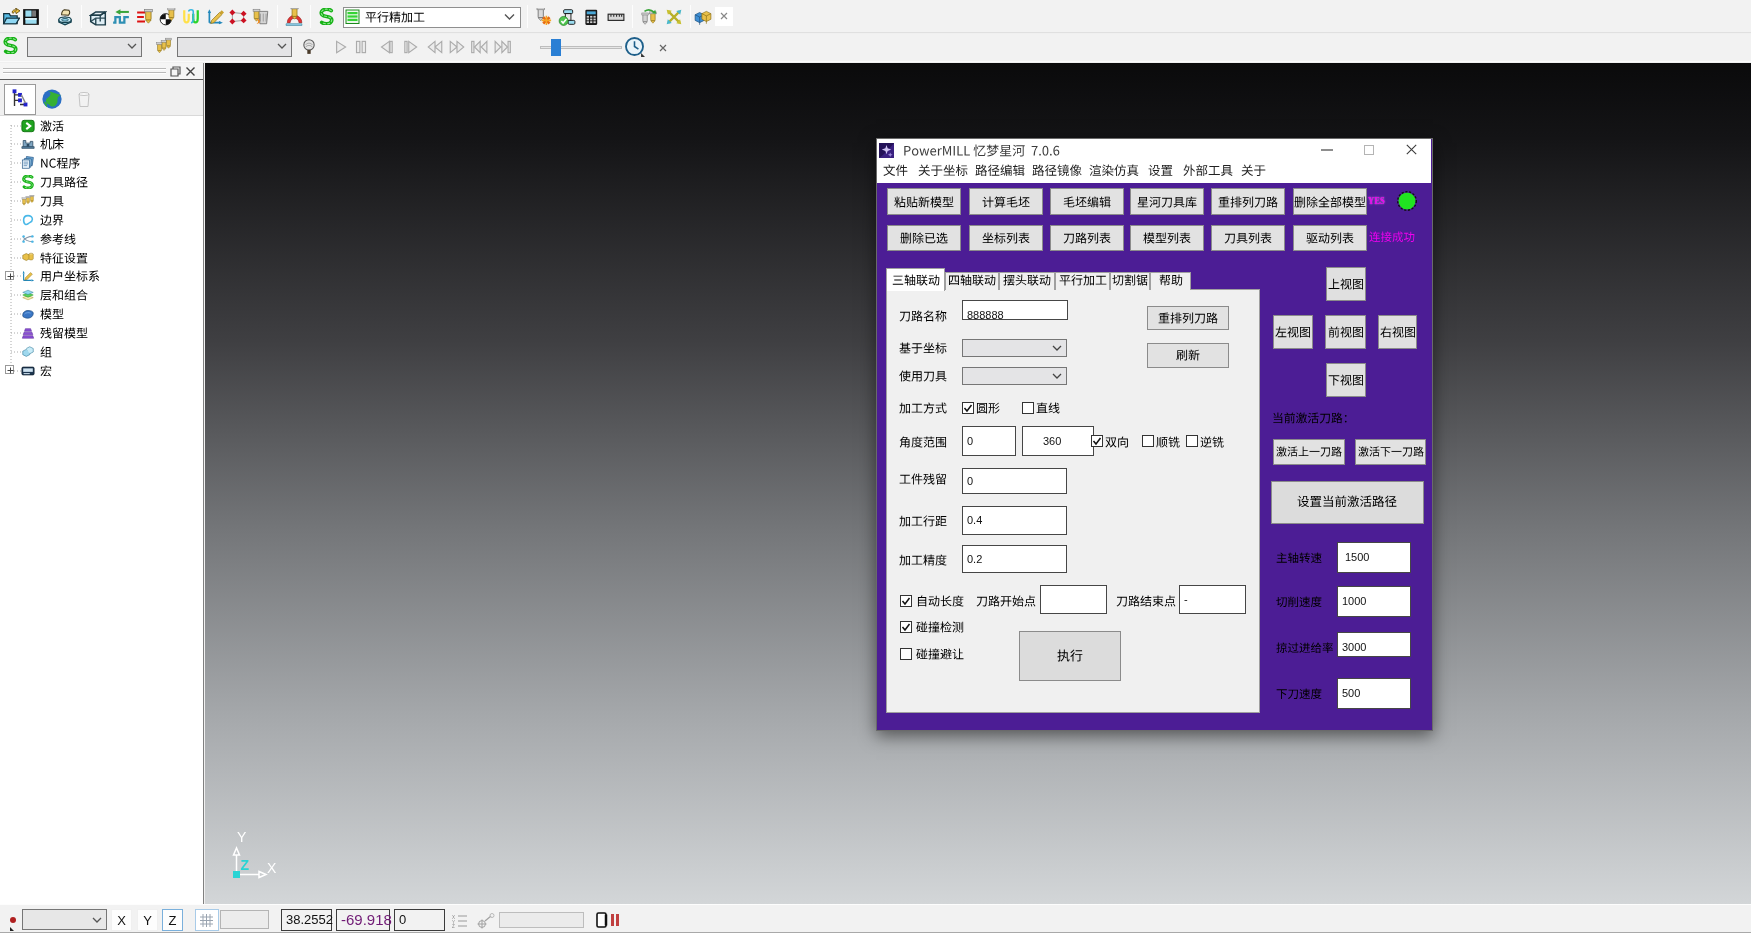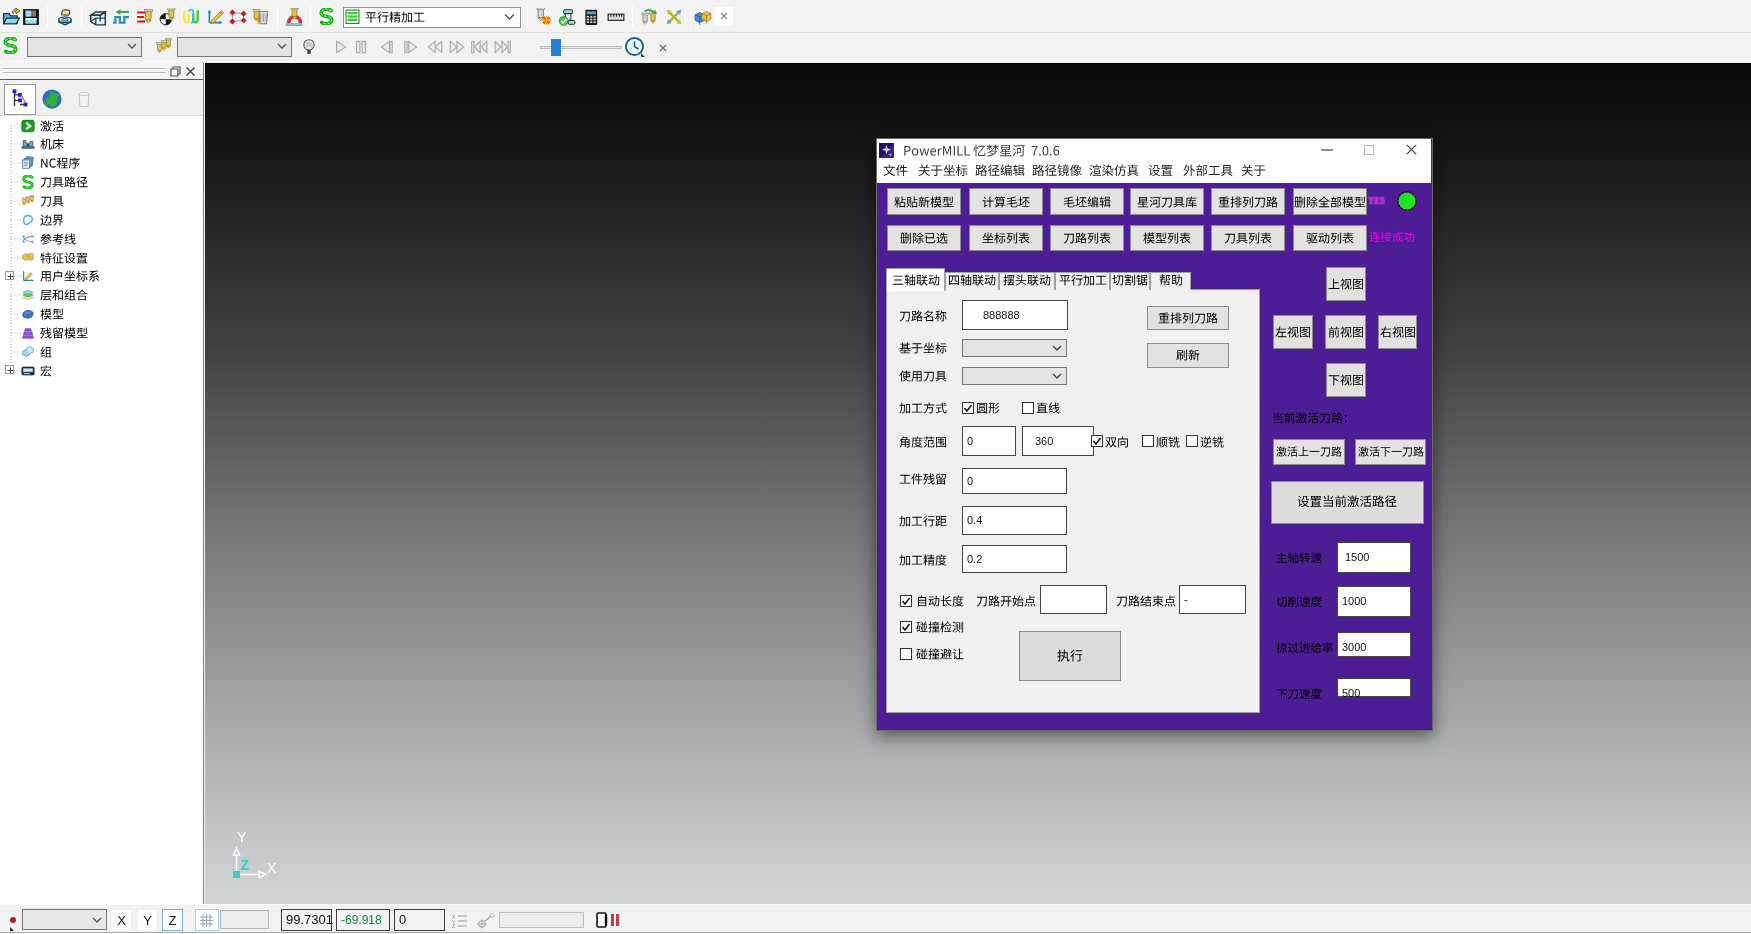--- a/index.html
+++ b/index.html
@@ -561,22 +561,22 @@
       <path d="M1 1l4 4 4-4" stroke="#555" stroke-width="1.3" fill="none"></path>
     </svg>
 <div class="abs" style="left:111px;top:4px;width:21px;height:22px;background:#fdfdfd;border:1px solid #f0f0f0;font-size:13px;color:#111;text-align:center;line-height:21px">X</div>
 <div class="abs" style="left:137px;top:4px;width:21px;height:22px;background:#fdfdfd;border:1px solid #f0f0f0;font-size:13px;color:#111;text-align:center;line-height:21px">Y</div>
 <div class="abs" style="left:162px;top:4px;width:21px;height:22px;background:#fdfdfd;border:1px solid #7ab0dc;font-size:13px;color:#111;text-align:center;line-height:21px">Z</div>
 <div class="abs" style="left:195px;top:4px;width:24px;height:22px;background:#fff;border:1px solid #a8cbe8"></div>
 <svg class="abs" style="left:199px;top:8px" width="15" height="15" viewBox="0 0 15 15">
       <path d="M1 4h13M1 7.5h13M1 11h13M4 1v13M7.5 1v13M11 1v13" stroke="#9aa4b0" stroke-width="1"></path>
     </svg>
 <div class="abs" style="left:220px;top:5px;width:49px;height:19px;background:#ececec;border:1px solid #b4b4b4"></div>
-<div class="abs" style="left:281px;top:4px;width:51px;height:22px;background:#f2f2f2;border:1px solid #3c3c3c;font-size:13px;color:#111;line-height:20px;padding-left:4px">99.7301</div>
-<div class="abs" style="left:336px;top:4px;width:54px;height:22px;background:#f2f2f2;border:1px solid #3c3c3c;font-size:12px;color:#15803d;line-height:20px;padding-left:4px">-69.918</div>
+<div class="abs" style="left:281px;top:4px;width:51px;height:22px;background:#f2f2f2;border:1px solid #3c3c3c;font-size:13px;color:#111;line-height:20px;padding-left:4px">38.2552</div>
+<div class="abs" style="left:336px;top:4px;width:54px;height:22px;background:#f2f2f2;border:1px solid #3c3c3c;font-size:15px;color:#701a75;line-height:20px;padding-left:4px">-69.918</div>
 <div class="abs" style="left:394px;top:4px;width:51px;height:22px;background:#f2f2f2;border:1px solid #3c3c3c;font-size:13px;color:#111;line-height:20px;padding-left:4px">0</div>
 <svg class="abs" style="left:452px;top:9px" width="17" height="14" viewBox="0 0 17 14">
       <g stroke="#9a9a9a" stroke-width="1">
         <path d="M6 2h9M6 7h9M6 12h9"></path>
       </g>
       <text x="0" y="4.5" font-size="4.5" fill="#888" font-family="Liberation Sans">X</text>
       <text x="0" y="9.5" font-size="4.5" fill="#888" font-family="Liberation Sans">Y</text>
       <text x="0" y="14" font-size="4.5" fill="#888" font-family="Liberation Sans">Z</text>
     </svg>
 <svg class="abs" style="left:477px;top:8px" width="18" height="16" viewBox="0 0 18 16">
@@ -869,21 +869,21 @@
       </g>
     </svg>
 <svg class="t" style="left:22.0px;top:170.5px" width="48.0" height="14">
       <g transform="scale(0.012000)">
         <use href="#u5200" x="0"></use>
         <use href="#u8def" x="1000"></use>
         <use href="#u540d" x="2000"></use>
         <use href="#u79f0" x="3000"></use>
       </g>
     </svg>
-<div class="tbx" style="left:85px;top:161px;width:106px;height:30px;line-height:28px;padding-left:20px">888888</div>
+<div class="tbx" style="left:85px;top:161px;width:106px;height:20px;line-height:28px;padding-left:4px">888888</div>
 <div class="btn" style="left:270px;top:167px;width:82px;height:24px"></div>
 <svg class="t" style="left:281.0px;top:172.5px" width="60.0" height="14">
       <g transform="scale(0.012000)">
         <use href="#u91cd" x="0"></use>
         <use href="#u6392" x="1000"></use>
         <use href="#u5217" x="2000"></use>
         <use href="#u5200" x="3000"></use>
         <use href="#u8def" x="4000"></use>
       </g>
     </svg>
@@ -945,21 +945,21 @@
     </svg>
 <svg class="t" style="left:22.0px;top:296.5px" width="48.0" height="14">
       <g transform="scale(0.012000)">
         <use href="#u89d2" x="0"></use>
         <use href="#u5ea6" x="1000"></use>
         <use href="#u8303" x="2000"></use>
         <use href="#u56f4" x="3000"></use>
       </g>
     </svg>
 <div class="tbx" style="left:85px;top:287px;width:54px;height:30px;line-height:28px;padding-left:4px">0</div>
-<div class="tbx" style="left:145px;top:287px;width:72px;height:30px;line-height:28px;padding-left:12px">360</div>
+<div class="tbx" style="left:145px;top:287px;width:72px;height:30px;line-height:28px;padding-left:20px">360</div>
 <div class="chk" style="left:214px;top:296px"></div>
 <svg class="abs" style="left:214px;top:296px" width="12" height="12" viewBox="0 0 12 12">
       <path d="M2.5 6l2.5 3 4.5-6" stroke="#111" stroke-width="1.5" fill="none"></path>
     </svg>
 <svg class="t" style="left:228.0px;top:296.5px" width="24.0" height="14">
       <g transform="scale(0.012000)">
         <use href="#u53cc" x="0"></use>
         <use href="#u5411" x="1000"></use>
       </g>
     </svg>
@@ -1179,21 +1179,21 @@
     </svg>
 <div class="tbx" style="left:460px;top:493px;width:74px;height:25px;line-height:29px;padding-left:4px">3000</div>
 <svg class="t" style="left:399.0px;top:548.8px" width="46.0" height="13">
       <g transform="scale(0.011500)">
         <use href="#u4e0b" x="0"></use>
         <use href="#u5200" x="1000"></use>
         <use href="#u901f" x="2000"></use>
         <use href="#u5ea6" x="3000"></use>
       </g>
     </svg>
-<div class="tbx" style="left:460px;top:539px;width:74px;height:19px;line-height:29px;padding-left:4px">500</div>
+<div class="tbx" style="left:460px;top:539px;width:74px;height:31px;line-height:29px;padding-left:4px">500</div>
 </div>
 <svg width="0" height="0" style="position:absolute">
     <defs>
       <path id="u5e73" d="M174 250C213 324 252 421 266 481L337 456C323 398 282 302 242 230ZM755 225C730 298 684 400 646 463L711 484C750 424 797 328 834 247ZM52 532V607H459V959H537V607H949V532H537V182H893V107H105V182H459V532Z"></path>
       <path id="u884c" d="M435 100V172H927V100ZM267 39C216 112 119 201 35 258C48 272 69 301 79 318C169 254 272 156 339 69ZM391 376V448H728V863C728 879 721 884 702 885C684 886 616 886 545 883C556 905 567 936 570 957C668 957 725 957 759 946C792 933 804 910 804 864V448H955V376ZM307 254C238 368 128 484 25 558C40 573 67 606 78 621C115 591 154 555 192 516V963H266V434C308 384 346 332 378 280Z"></path>
       <path id="u7cbe" d="M51 118C77 187 101 278 106 337L161 324C154 264 131 174 103 105ZM328 101C315 168 286 266 264 325L311 340C336 284 367 191 391 117ZM41 376V446H170C139 556 83 688 30 759C42 779 62 812 69 835C110 776 150 682 182 586V958H251V561C281 614 316 679 330 713L381 656C361 624 277 499 251 468V446H363V376H251V43H182V376ZM636 40V121H426V179H636V241H451V296H636V363H398V422H960V363H707V296H912V241H707V179H934V121H707V40ZM823 539V614H532V539ZM460 482V959H532V796H823V882C823 893 819 897 806 897C794 898 753 898 707 896C717 914 726 940 729 959C792 959 833 958 860 948C886 937 893 919 893 882V482ZM532 668H823V743H532Z"></path>
       <path id="u52a0" d="M572 164V945H644V871H838V937H913V164ZM644 799V237H838V799ZM195 53 194 230H53V303H192C185 555 154 777 28 909C47 921 74 944 86 961C221 814 256 574 265 303H417C409 688 400 825 379 854C370 867 360 871 345 870C327 870 284 870 237 866C250 887 257 919 259 941C304 944 350 945 378 941C407 937 426 928 444 902C475 859 482 713 490 268C490 257 490 230 490 230H267L269 53Z"></path>
       <path id="u5de5" d="M52 808V883H951V808H539V230H900V153H104V230H456V808Z"></path>
       <path id="u6fc0" d="M340 329H517V409H340ZM340 198H517V276H340ZM64 94C114 130 173 184 203 221L249 172C219 136 157 86 107 51ZM35 371C83 402 144 448 173 478L218 427C187 397 125 353 77 325ZM46 906 107 945C148 855 197 734 232 632L179 594C140 703 85 830 46 906ZM692 39C674 195 640 346 582 448V142H444L479 50L401 39C396 69 384 109 374 142H278V465H575C590 477 614 503 624 514C640 488 655 458 669 426C684 521 708 623 748 717C707 798 653 864 579 915C594 926 620 950 629 961C692 912 742 855 781 787C817 853 863 913 922 959C932 941 956 912 970 899C905 853 855 789 817 716C867 603 896 465 914 301H960V232H728C741 174 752 112 760 50ZM366 486 390 541H237V604H336V640C336 713 322 830 198 917C215 929 238 948 250 961C345 892 381 806 393 729H509C504 827 498 866 488 877C482 884 475 886 462 886C450 886 417 885 381 882C391 898 397 924 399 944C436 946 474 945 494 944C516 942 532 936 546 920C564 898 570 841 577 695C578 686 578 667 578 667H400V642V604H612V541H462C453 518 441 491 429 470ZM849 301C836 429 816 541 782 636C742 532 720 418 707 314L711 301Z"></path>
       <path id="u6d3b" d="M91 106C152 139 236 187 278 218L322 156C279 128 194 82 133 53ZM42 381C103 414 186 462 227 490L269 428C226 400 142 355 83 326ZM65 896 129 947C188 854 258 729 311 623L256 574C198 687 119 819 65 896ZM320 333V405H609V571H392V959H462V916H819V954H891V571H680V405H957V333H680V158C767 143 848 124 914 102L854 44C743 83 540 115 367 133C375 150 385 179 389 197C460 190 535 181 609 170V333ZM462 848V640H819V848Z"></path>

